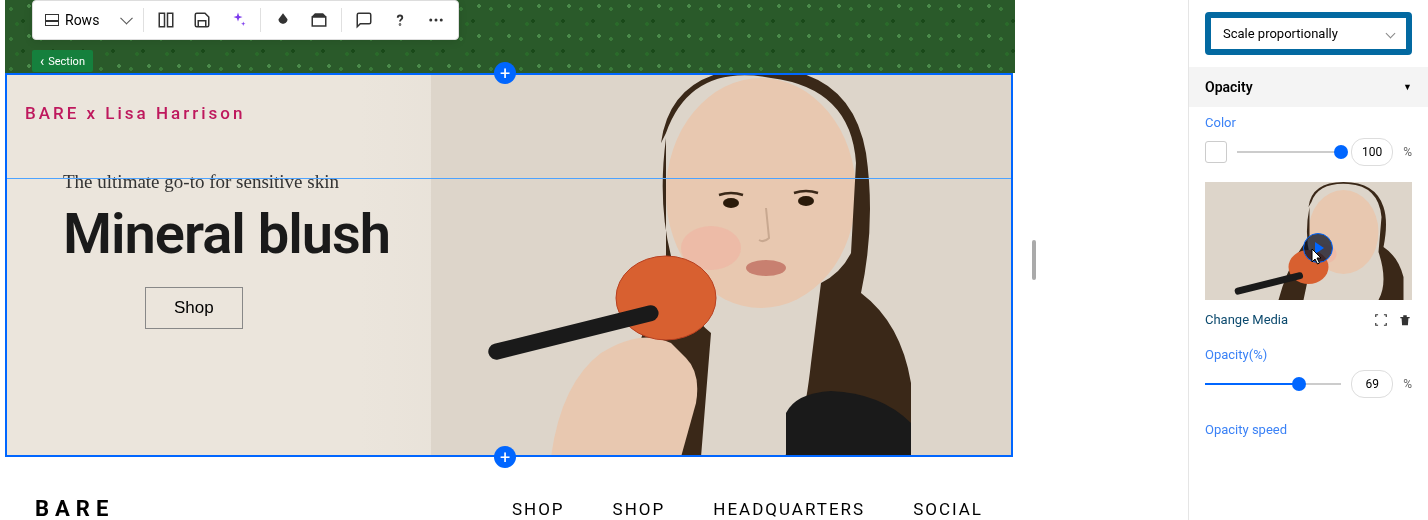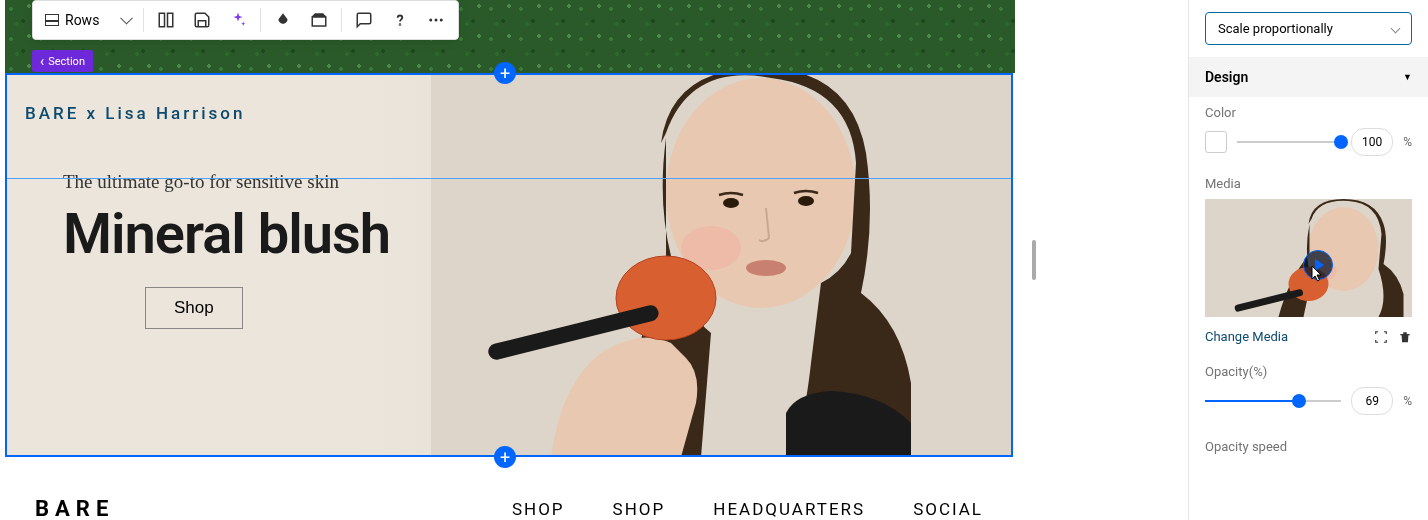--- a/index.html
+++ b/index.html
@@ -85,21 +85,21 @@
         radial-gradient(circle at 60% 70%, #1a4a1a 2px, transparent 2px),
         radial-gradient(circle at 80% 20%, #4a8a4a 2px, transparent 2px),
         radial-gradient(circle at 40% 80%, #2a6a2a 2px, transparent 2px);
       background-size: 30px 30px;
     }
     
     .section-tag {
       position: absolute;
       left: 32px;
       top: 50px;
-      background: #6d28d9;
+      background: #15803d;
       color: #fff;
       font-size: 11px;
       padding: 3px 8px;
       border-radius: 2px;
       z-index: 50;
       display: flex;
       align-items: center;
       gap: 2px;
     }
     .section-tag::before {
@@ -149,21 +149,21 @@
       height: 100%;
     }
     
     .tagline-area {
       position: absolute;
       left: 18px;
       top: 28px;
       letter-spacing: 3px;
       font-size: 17px;
       font-weight: 500;
-      color: #0c4a6e;
+      color: #be185d;
     }
     
     .guide-line {
       position: absolute;
       left: 0;
       right: 0;
       top: 103px;
       height: 1px;
       background: #4da3ff;
       z-index: 20;
@@ -241,21 +241,21 @@
       top: 0;
       width: 240px;
       height: 520px;
       background: #fff;
       border-left: 1px solid #e5e5e5;
       overflow-y: auto;
     }
     .panel-select {
       margin: 12px 16px;
       padding: 8px 12px;
-      border: 1px solid #0369a1;
+      border: 6px solid #0369a1;
       border-radius: 4px;
       font-size: 13px;
       display: flex;
       justify-content: space-between;
       align-items: center;
       cursor: pointer;
     }
     .panel-select::after {
       content: "";
       width: 6px;
@@ -281,21 +281,21 @@
     .panel-row {
       padding: 10px 16px;
       font-size: 13px;
       display: flex;
       justify-content: space-between;
       align-items: center;
     }
     .panel-label {
       padding: 8px 16px 4px;
       font-size: 13px;
-      color: #737373;
+      color: #3b82f6;
     }
     .color-row {
       padding: 4px 16px 12px;
       display: flex;
       align-items: center;
       gap: 10px;
     }
     .swatch {
       width: 22px;
       height: 22px;
@@ -516,35 +516,34 @@
 
   <div class="scroll-ind"></div>
 </div>
 
 <div class="panel">
   <div class="panel-select">
     <span>Scale proportionally</span>
   </div>
 
   <div class="panel-header">
-    <span>Design</span>
+    <span>Opacity</span>
   </div>
 
 
   <div class="panel-label">Color</div>
   <div class="color-row">
     <div class="swatch"></div>
     <div class="slider-track">
       <div class="slider-thumb" style="left:100%"></div>
     </div>
     <div class="num-input">100</div>
     <span class="pct">%</span>
   </div>
 
-  <div class="panel-label">Media</div>
   <div class="media-thumb">
     <svg width="100%" height="100%" viewBox="0 0 210 118" preserveAspectRatio="xMidYMid slice">
       <rect width="210" height="118" fill="#ddd5ca"></rect>
       <ellipse cx="140" cy="50" rx="35" ry="42" fill="#e8c8b0"></ellipse>
       <path d="M 108 20 Q 115 0 145 2 Q 175 4 178 35 L 175 70 Q 185 100 175 118 L 200 118 L 200 95 Q 195 75 180 65 Q 185 40 180 25 Q 172 0 140 0 Q 108 0 105 25 Z" fill="#3a2818"></path>
       <path d="M 106 25 Q 100 55 108 80 L 100 118 L 75 118 Q 85 80 106 55 Z" fill="#3a2818"></path>
       <ellipse cx="120" cy="72" rx="13" ry="10" fill="#f0b0a0" opacity="0.55"></ellipse>
       <ellipse cx="105" cy="85" rx="20" ry="17" fill="#d86030"></ellipse>
       <rect x="30" y="98" width="70" height="7" rx="3" fill="#1a1a1a" transform="rotate(-14 65 100)"></rect>
     </svg>

